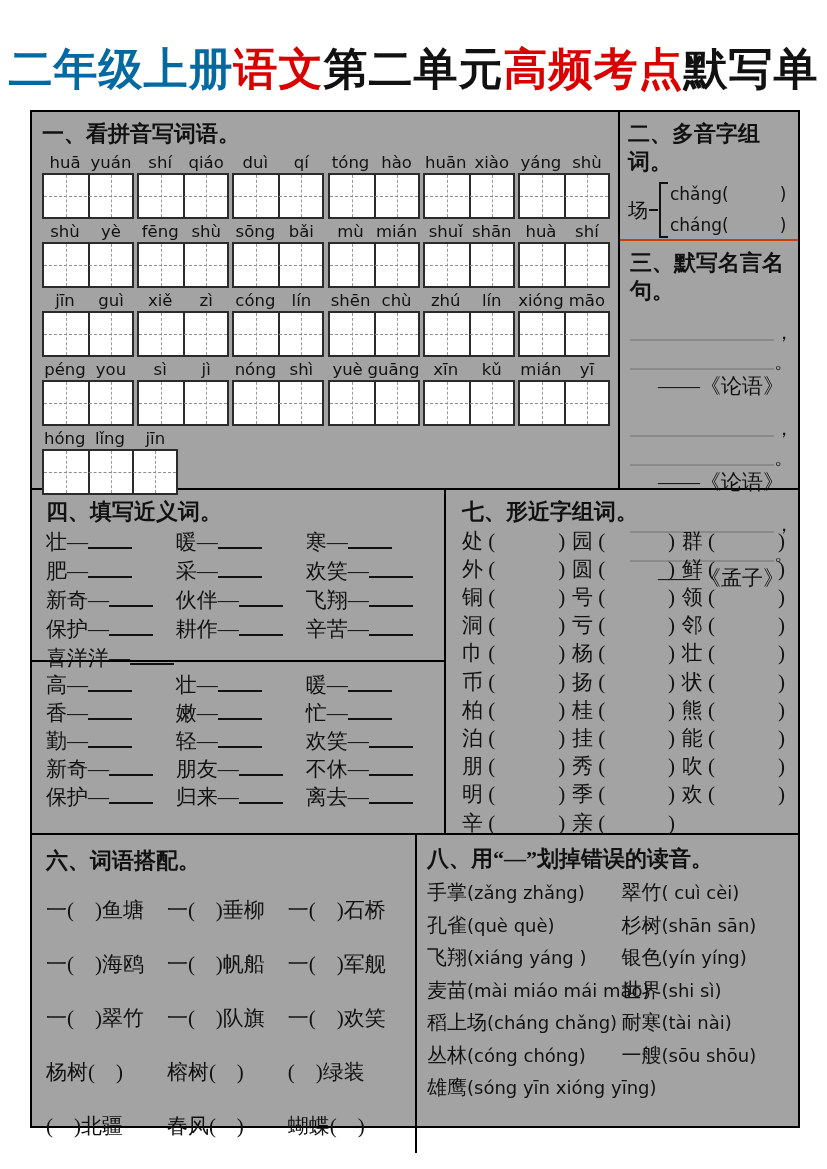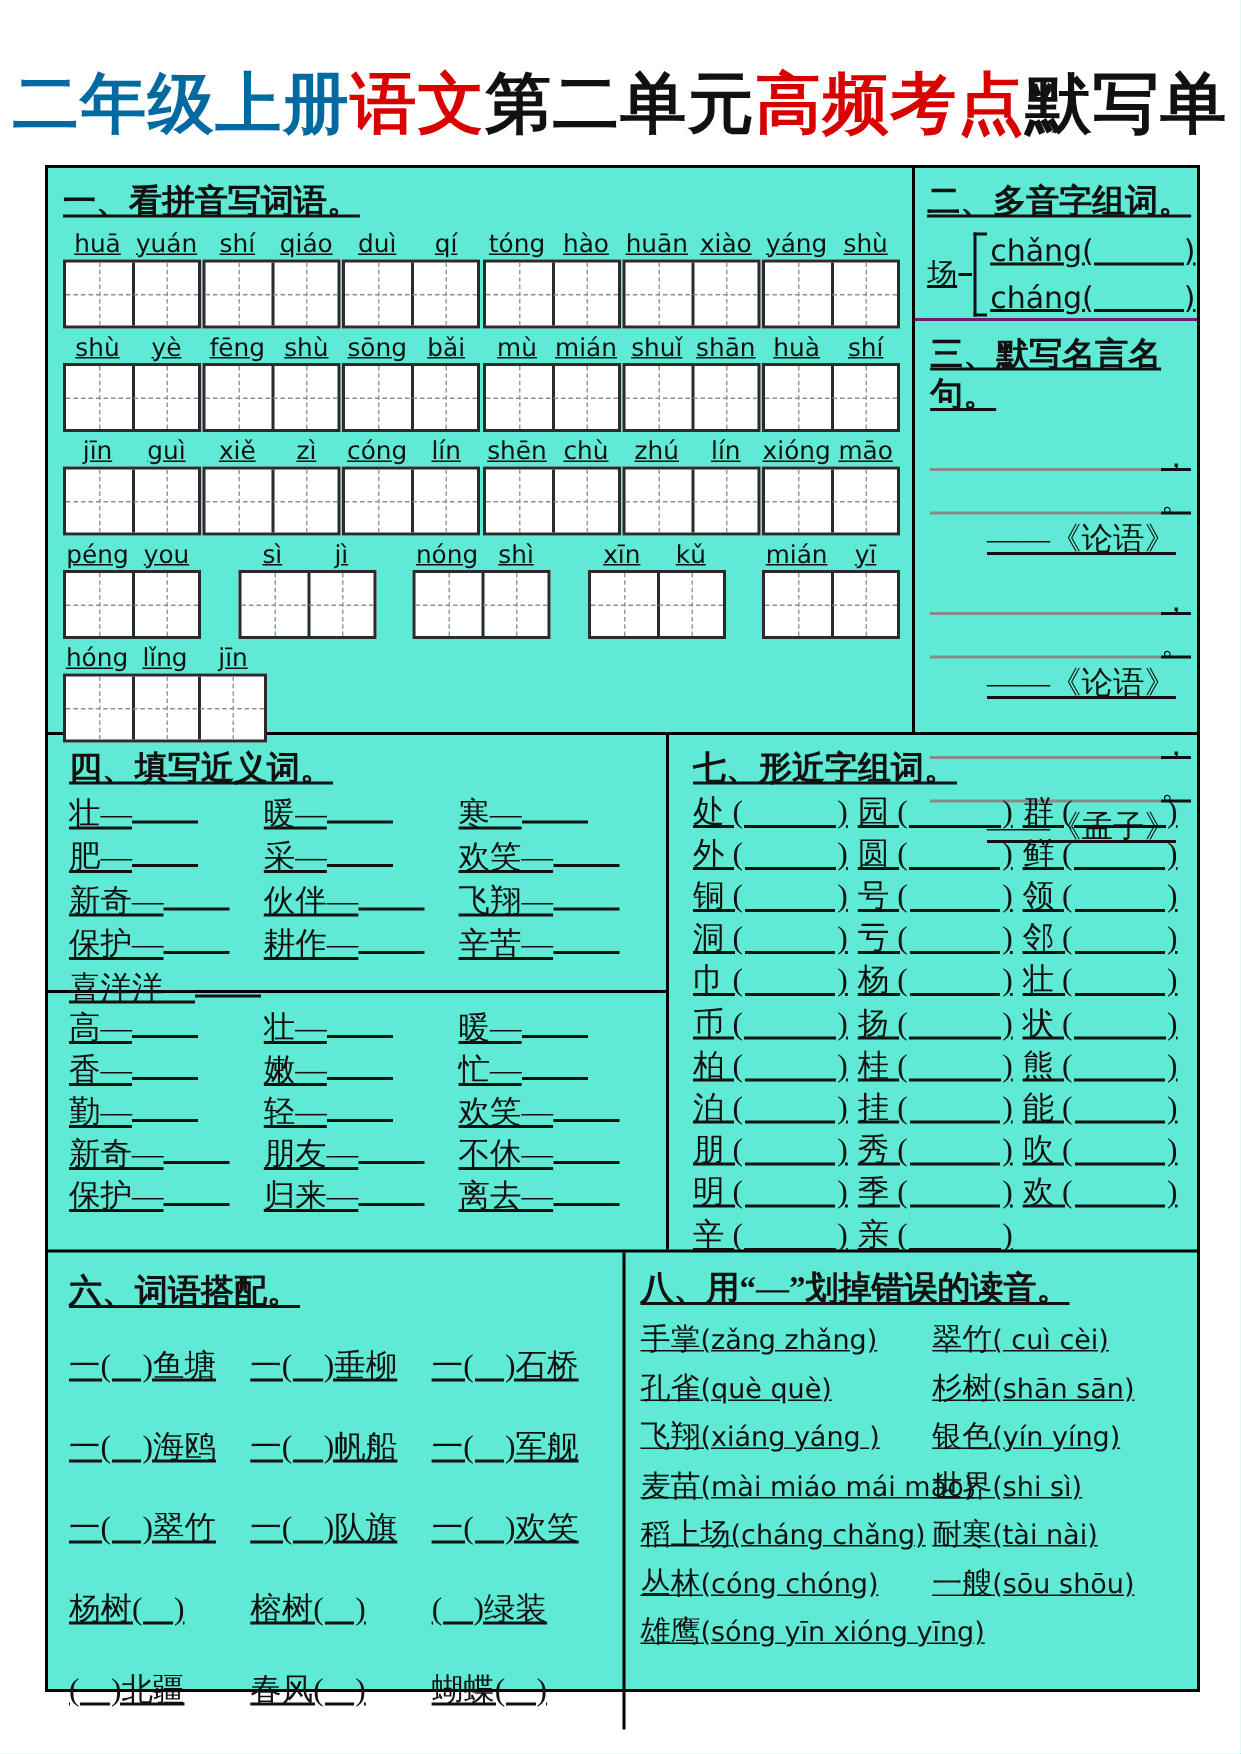--- a/index.html
+++ b/index.html
@@ -14,21 +14,21 @@
   
   .title {
     position:absolute; top:40px; left:0; width:100%;
     text-align:center; font-size:44px; font-weight:700;
     letter-spacing:1px; white-space:nowrap;
   }
 
   
   .board {
     position:absolute; left:30px; top:110px; width:770px; height:1018px;
-    border:2px solid #000; display:flex; flex-direction:column; background:#5eead4;text-decoration:underline;
+    border:2px solid #000; display:flex; flex-direction:column; background:#a3a3a3;
   }
   .band { display:flex; }
   .band-top { height:378px; border-bottom:2px solid #000; }
   .band-mid { height:345px; border-bottom:2px solid #000; }
   .band-bottom { flex:1; }
 
   .sec-title { font-size:22px; font-weight:700; line-height:1.25; }
 
   
   .sec1 { width:588px; border-right:2px solid #000; padding:8px 8px 0 10px; }
@@ -49,29 +49,29 @@
   }
   .gcell { width:44px; position:relative; }
   .gcell + .gcell { border-left:2px solid #2b2b2b; }
   .gcell::before {
     content:""; position:absolute; left:50%; top:0; bottom:0;
     border-left:1px dashed #9a9a9a;
   }
 
   
   .right-col { flex:1; display:flex; flex-direction:column; }
-  .sec2 { height:132px; border-bottom:2px solid #701a75; padding:8px 1px 0 8px; }
+  .sec2 { height:132px; border-bottom:2px solid #c2410c; padding:8px 1px 0 8px; }
   .poly-row { display:flex; align-items:center; margin-top:6px; }
   .poly-char { font-size:20px; }
   .poly-dash { width:9px; border-top:2px solid #111; margin:0 1px; }
   .poly-bracket { width:9px; height:56px; border:2px solid #111; border-right:none; }
   .poly-readings { display:flex; flex-direction:column; justify-content:space-between; height:58px; margin-left:2px; }
   .poly-reading {
     font-family:"DejaVu Sans","Liberation Sans",sans-serif;
-    font-size:20px; line-height:27px; white-space:pre;
+    font-size:17px; line-height:27px; white-space:pre;
   }
 
   .sec3 { flex:1; padding:8px 10px 0 10px; }
   .quote-groups { margin-top:8px; }
   .qgroup { margin-bottom:8px; }
   .qline { display:flex; align-items:flex-end; height:29px; }
   .qunderline { flex:1; border-bottom:2px solid #8a8a8a; }
   .qpunct { width:14px; font-size:20px; line-height:18px; }
   .qsource { text-align:right; font-size:21px; height:30px; line-height:32px; padding-right:4px; }
 
@@ -322,20 +322,30 @@
                 </div>
                 <div class="wgrid">
                   <div class="gcell"></div>
                   <div class="gcell"></div>
                 </div>
               </div>
               <div class="pword">
                 <div class="psyls">
                   <span class="psyl">nóng</span>
                   <span class="psyl">shì</span>
+                </div>
+                <div class="wgrid">
+                  <div class="gcell"></div>
+                  <div class="gcell"></div>
+                </div>
+              </div>
+              <div class="pword">
+                <div class="psyls">
+                  <span class="psyl">yuè</span>
+                  <span class="psyl">guāng</span>
                 </div>
                 <div class="wgrid">
                   <div class="gcell"></div>
                   <div class="gcell"></div>
                 </div>
               </div>
               <div class="pword">
                 <div class="psyls">
                   <span class="psyl">xīn</span>
                   <span class="psyl">kǔ</span>

